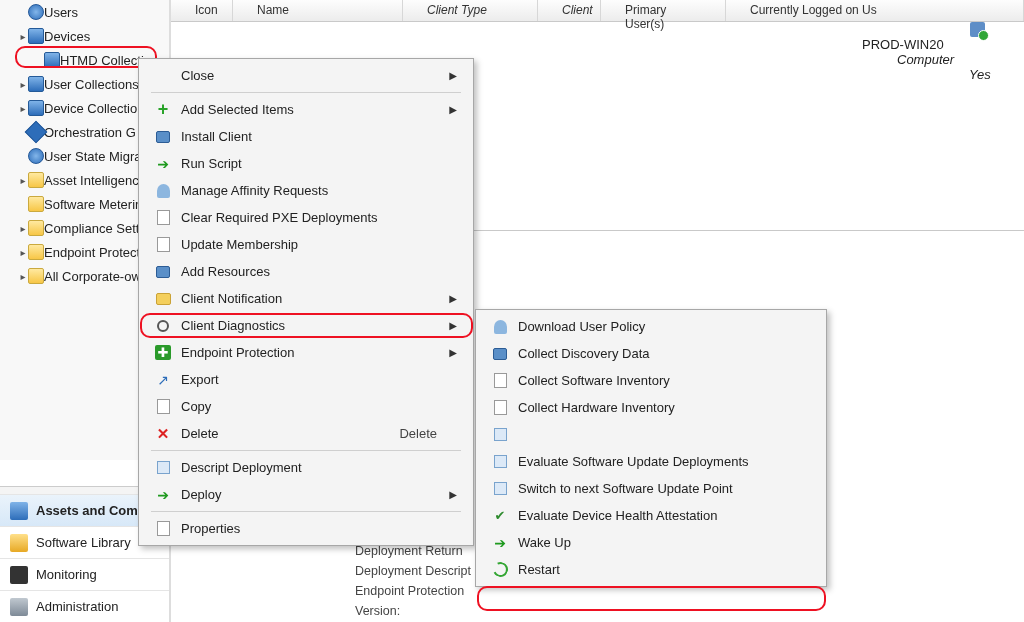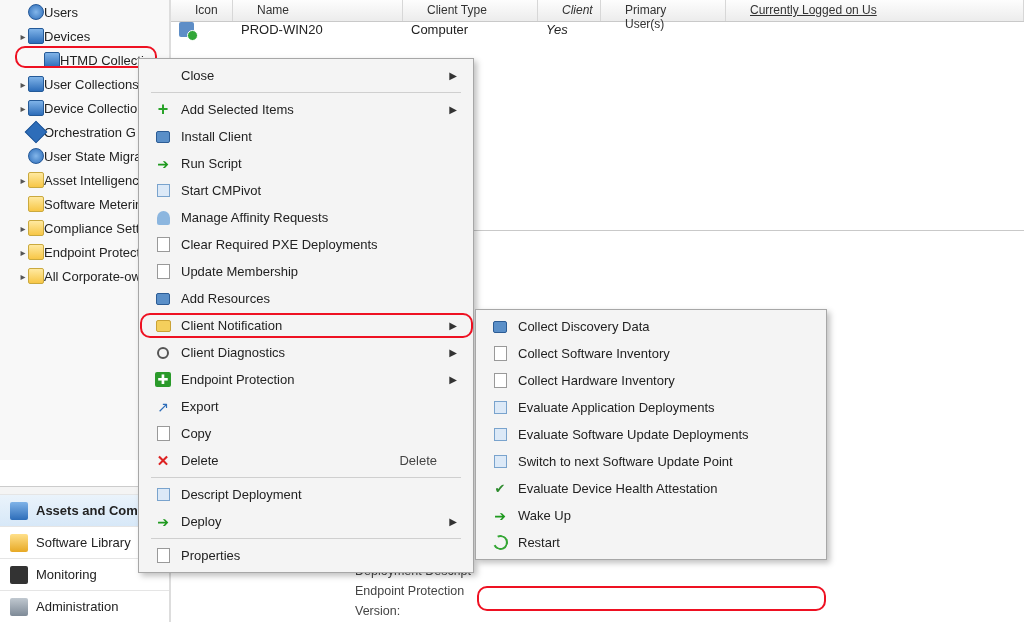--- a/index.html
+++ b/index.html
@@ -48,24 +48,24 @@
   .content {
     position:absolute; left:170px; top:0; right:0; bottom:0;
     border-left:1px solid #ddd;
   }
   .grid-header {
     display:flex; background:linear-gradient(#fdfdfd,#ececec);
     border-bottom:1px solid #c9c9c9; height:22px;
     font-size:12px; color:#333;
   }
   .grid-header .col { padding:3px 24px; border-right:1px solid #d7d7d7; }
-  .grid-row { display:flex; height:22px; align-items:flex-start; }
+  .grid-row { display:flex; height:22px; align-items:flex-end;flex-direction:column; }
   .grid-row .col { padding:0 8px; }
-  .col-icon{width:62px;} .col-name{width:170px;} .col-ct{width:135px;}
-  .col-client{width:63px;font-style:italic;} .col-pu{width:125px;} .col-logged{flex:1;text-decoration:underline;}
+  .col-icon{width:62px;} .col-name{width:170px;} .col-ct{width:135px;font-style:italic;}
+  .col-client{width:63px;font-style:italic;} .col-pu{width:125px;} .col-logged{flex:1;}
   .device-ic { width:15px; height:15px; background:#5e8ec7; border-radius:2px; position:relative;}
   .device-ic::after { content:""; position:absolute; right:-4px; bottom:-4px; width:9px;height:9px;background:#31a638;border-radius:50%; border:1px solid #fff;}
 
   .details {
     position:absolute; left:170px; top:230px; right:0; bottom:0;
     border-top:1px solid #c9c9c9; padding:10px 14px; font-size:12.5px;
   }
   .details .leftcol { display:inline-block; vertical-align:top; width:430px; overflow:hidden;}
   .details .rightcol { display:inline-block; vertical-align:top; margin-left:280px;}
   .details .kv { color:#444; line-height:20px; }
@@ -237,26 +237,20 @@
       <span>Install Client</span>
     </div>
     <div class="mi">
       <span class="micon">
         <span class="ic-arrow-r">➔</span>
       </span>
       <span>Run Script</span>
     </div>
     <div class="mi">
       <span class="micon">
-        <span class="ic-box"></span>
-      </span>
-      <span>Start CMPivot</span>
-    </div>
-    <div class="mi">
-      <span class="micon">
         <span class="ic-user"></span>
       </span>
       <span>Manage Affinity Requests</span>
     </div>
     <div class="mi">
       <span class="micon">
         <span class="ic-doc"></span>
       </span>
       <span>Clear Required PXE Deployments</span>
     </div>
@@ -332,41 +326,46 @@
         <span class="ic-doc"></span>
       </span>
       <span>Properties</span>
     </div>
   </div>
 <div class="highlight-red" style="left:140px; top:313px; width:333px; height:25px;"></div>
 
 <div class="menu" style="left:475px; top:309px; width:352px;" id="menu2">
     <div class="mi">
       <span class="micon">
+        <span class="ic-user"></span>
+      </span>
+      <span>Download User Policy</span>
+    </div>
+    <div class="mi">
+      <span class="micon">
         <span class="ic-pc"></span>
       </span>
       <span>Collect Discovery Data</span>
     </div>
     <div class="mi">
       <span class="micon">
         <span class="ic-doc"></span>
       </span>
       <span>Collect Software Inventory</span>
     </div>
     <div class="mi">
       <span class="micon">
         <span class="ic-doc"></span>
       </span>
       <span>Collect Hardware Inventory</span>
     </div>
     <div class="mi">
       <span class="micon">
         <span class="ic-box"></span>
       </span>
-      <span>Evaluate Application Deployments</span>
     </div>
     <div class="mi">
       <span class="micon">
         <span class="ic-box"></span>
       </span>
       <span>Evaluate Software Update Deployments</span>
     </div>
     <div class="mi">
       <span class="micon">
         <span class="ic-box"></span>

